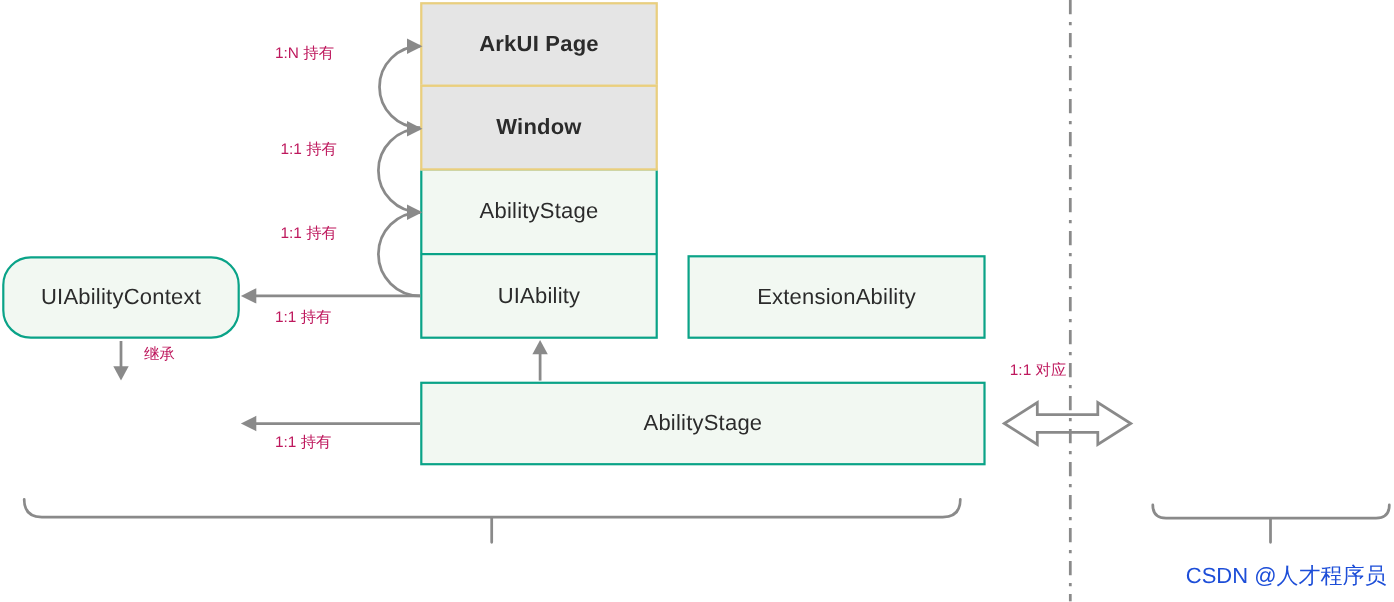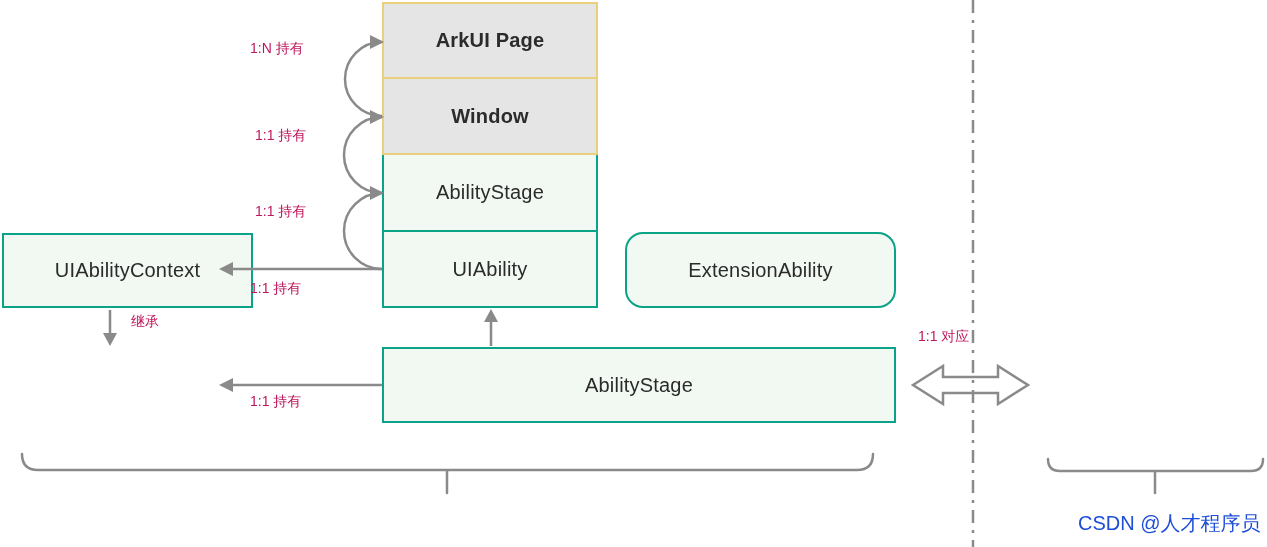--- a/index.html
+++ b/index.html
@@ -56,23 +56,23 @@
     left: 0;
     top: 0;
     z-index: 5;
     pointer-events: none;
   }
   
   #b-arkui        { left: 382px; top:   2px; width: 216px; height: 77px; }
   #b-window       { left: 382px; top:  77px; width: 216px; height: 78px; }
   #b-windowstage  { left: 382px; top: 153px; width: 216px; height: 79px; }
   #b-uiability    { left: 382px; top: 230px; width: 216px; height: 78px; text-align: center; }
-  #b-uiabilityctx { left:   2px; top: 233px; width: 251px; height: 75px; }
+  #b-uiabilityctx { left:   2px; top: 233px; width: 216px; height: 75px; border-radius: 26px; }
   #b-context      { left:   2px; top: 348px; width: 216px; height: 75px; }
-  #b-extension    { left: 625px; top: 232px; width: 271px; height: 76px; border-radius: 18px; }
+  #b-extension    { left: 625px; top: 232px; width: 271px; height: 76px; }
   #b-abilitystage { left: 382px; top: 347px; width: 514px; height: 76px; }
   #b-hap          { left: 1048px; top: 346px; width: 218px; height: 77px; }
   
   #l-1n      { left: 250px; top:  40px; }
   #l-11a     { left: 255px; top: 127px; }
   #l-11b     { left: 255px; top: 203px; }
   #l-11c     { left: 250px; top: 280px; }
   #l-11d     { left: 250px; top: 393px; }
   #l-inherit { left: 131px; top: 313px; }
   #l-corr    { left: 918px; top: 328px; }

